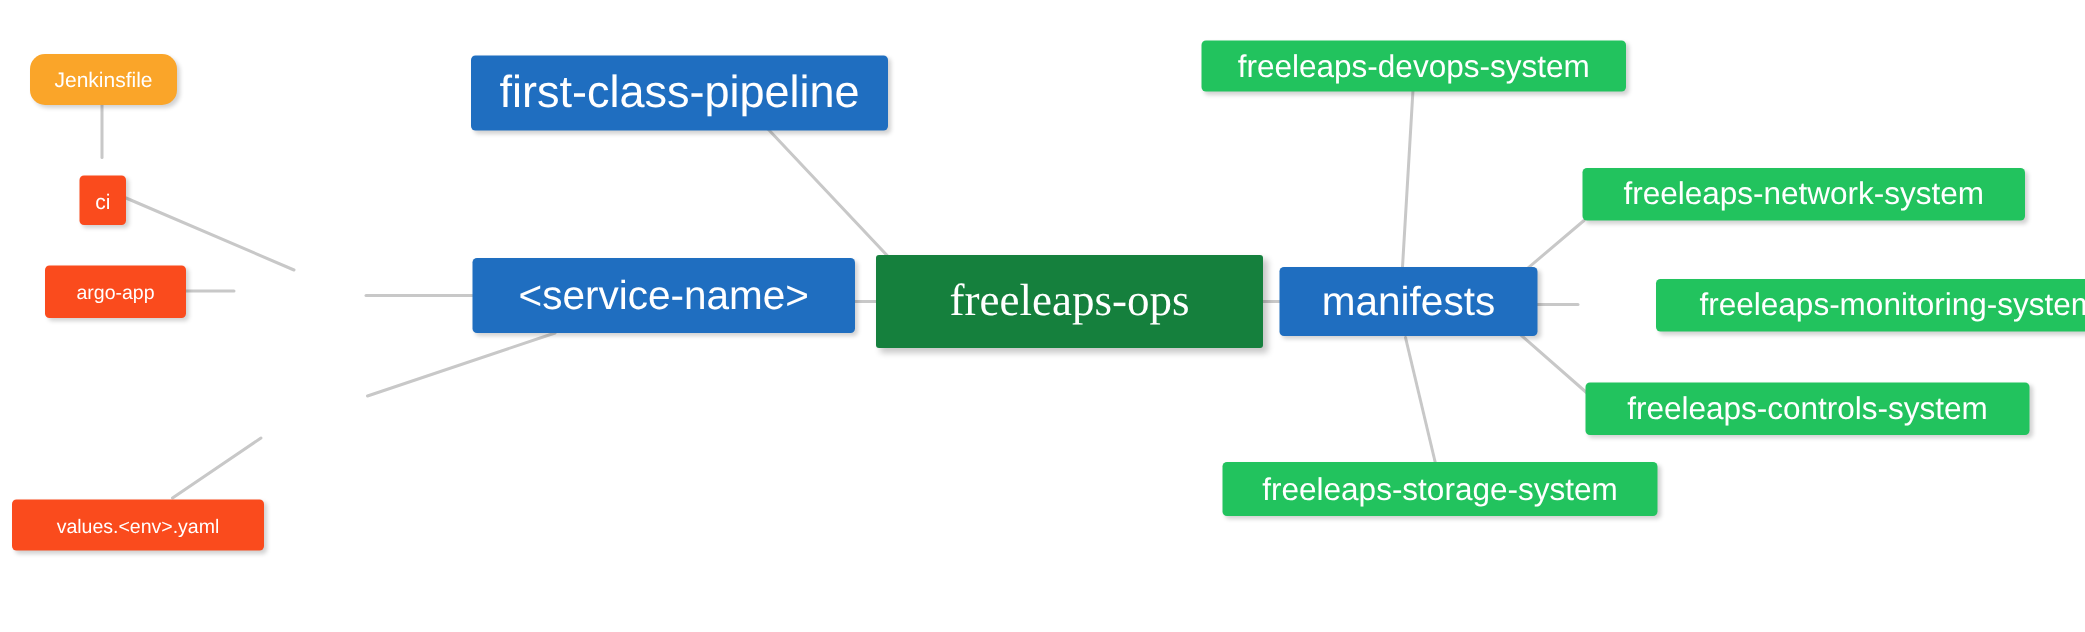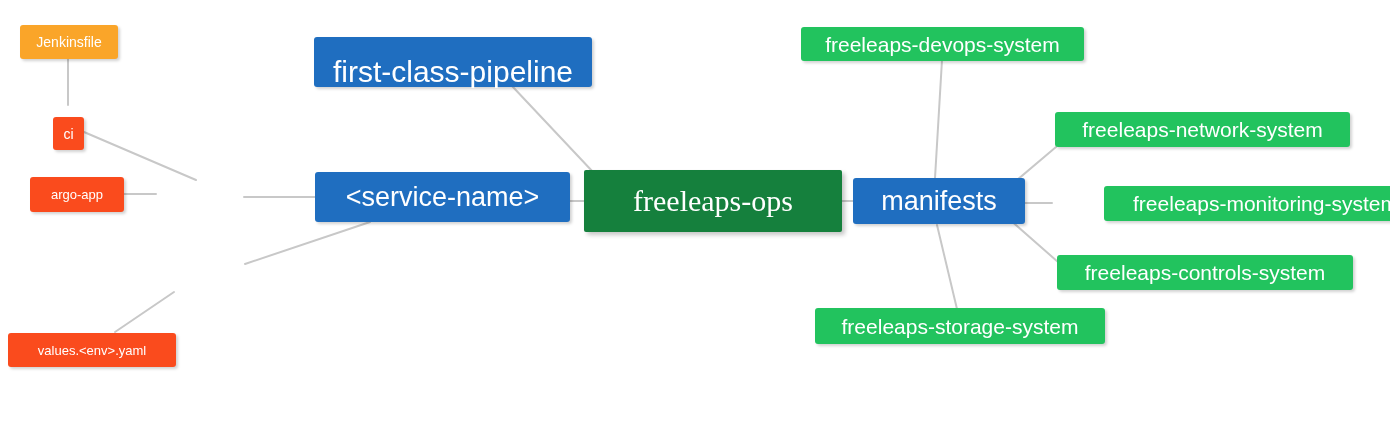--- a/index.html
+++ b/index.html
@@ -91,39 +91,39 @@
 
     <path class="edge-line" d="M 1010 186 L 1056 147"></path>
 
     <path class="edge-line" d="M 1009 203 L 1052 203"></path>
 
     <path class="edge-line" d="M 1009 219 L 1058 262"></path>
 
     <path class="edge-line" d="M 937 225 L 957 309"></path>
   </svg>
 
-  <div class="node node-orange sz-xxs" style="left:20px; top:25px; width:98px; height:34px;">
+  <div class="node node-orange sz-xxs" style="left:20px; top:36px; width:98px; height:34px;border-radius:10px;">
     <span>Jenkinsfile</span>
   </div>
 
   <div class="node node-red sz-xxs" style="left:53px; top:105px; width:31px; height:33px;margin-top:12px;">
     <span>ci</span>
   </div>
 
   <div class="node node-red sz-xs" style="left:30px; top:177px; width:94px; height:35px;">
     <span>argo-app</span>
   </div>
 
 
 
   <div class="node node-red sz-xs" style="left:8px; top:333px; width:168px; height:34px;">
     <span>values.&lt;env&gt;.yaml</span>
   </div>
 
-  <div class="node node-blue sz-xl" style="left:314px; top:37px; width:278px; height:50px;align-items:flex-end;">
+  <div class="node node-blue sz-xl" style="left:314px; top:37px; width:278px; height:50px;">
     <span>first-class-pipeline</span>
   </div>
 
   <div class="node node-blue sz-lg" style="left:315px; top:172px; width:255px; height:50px;">
     <span>&lt;service-name&gt;</span>
   </div>
 
   <div class="node node-root sz-xl" style="left:584px; top:170px; width:258px; height:62px;">
     <span>freeleaps-ops</span>
   </div>

